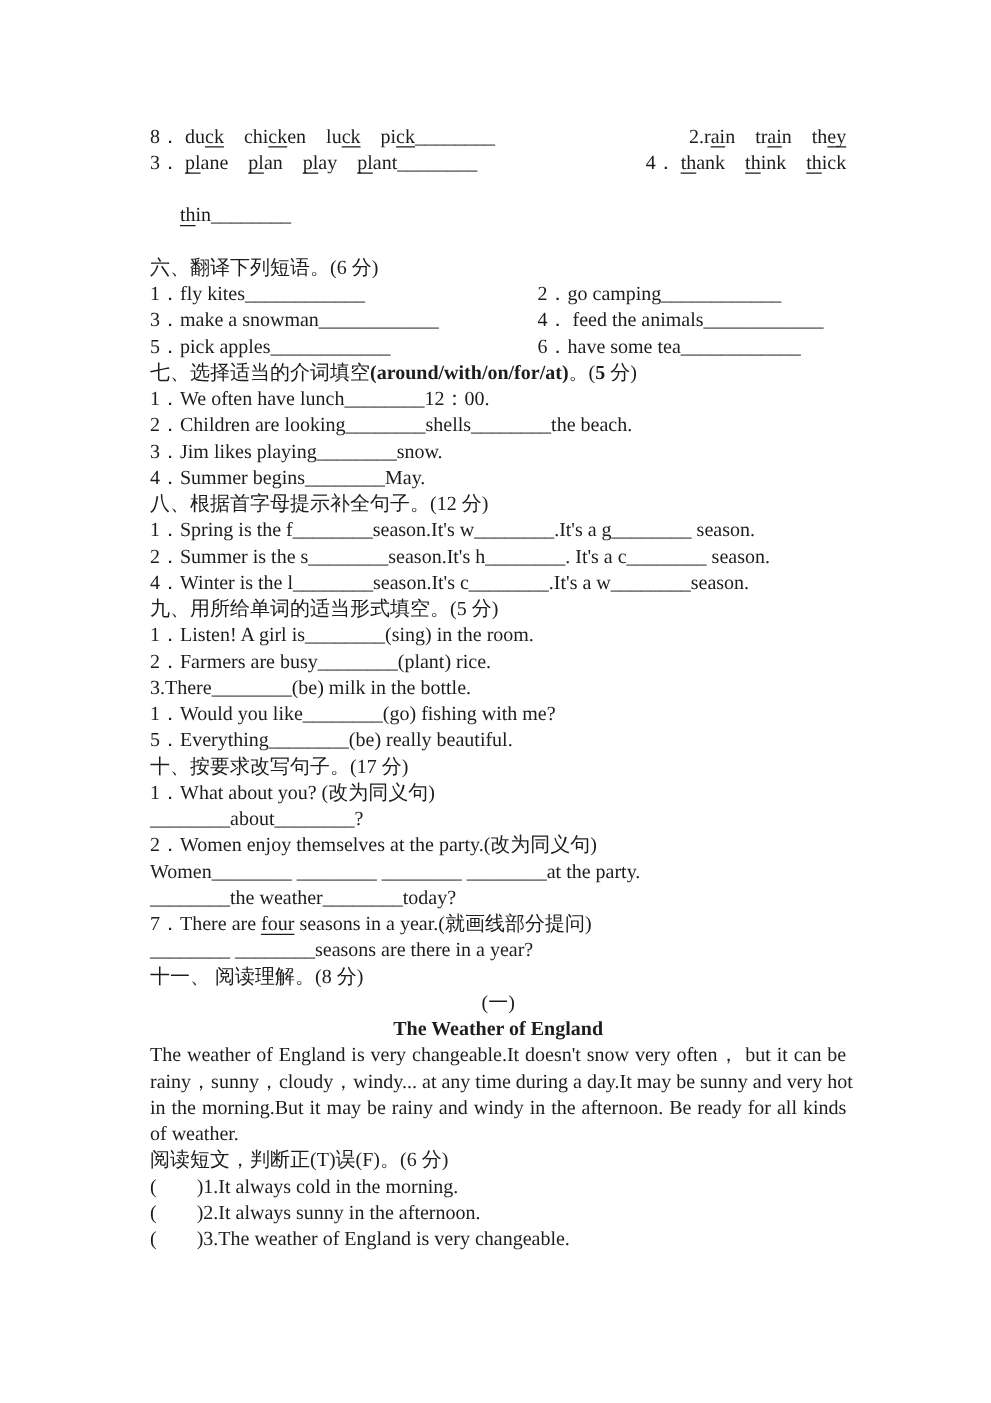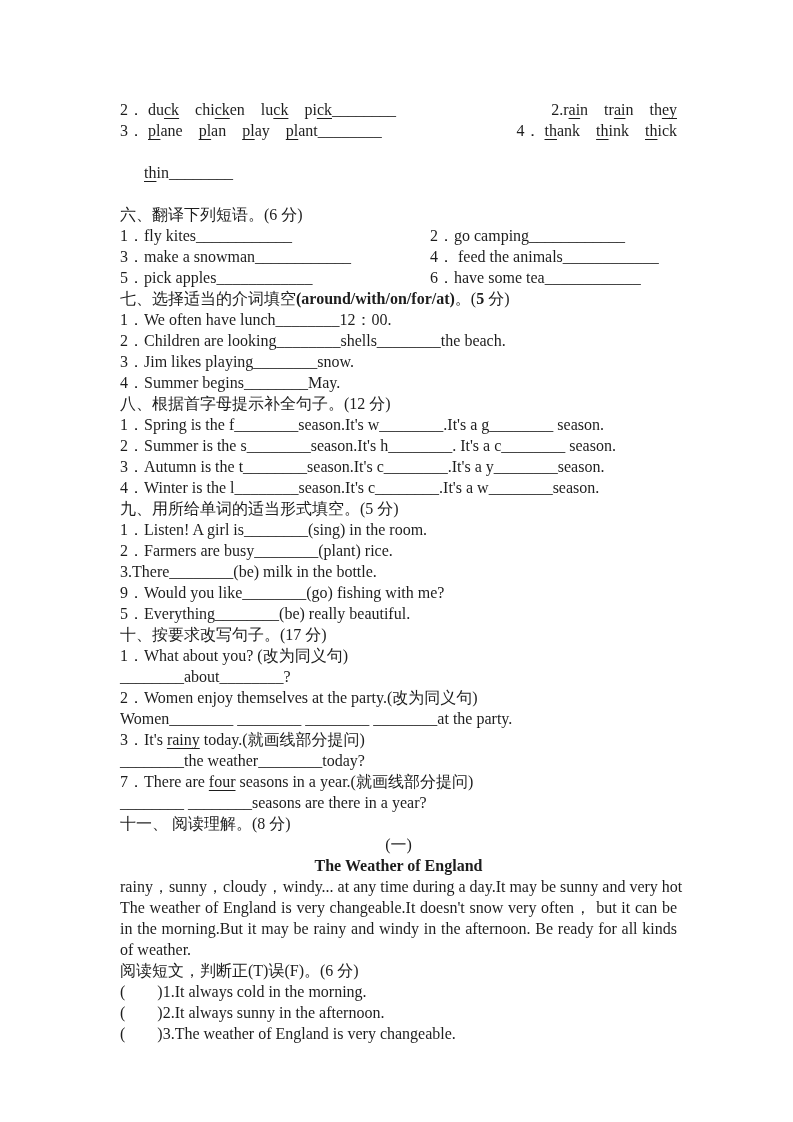--- a/index.html
+++ b/index.html
@@ -30,21 +30,21 @@
     text-align-last: justify;
   }
 </style>
 </head>
 <body>
 
 <div class="content">
 
   <section>
     <div class="line row">
-      <span><span>2． du</span><span class="ul">ck</span><span>    chi</span><span class="ul">ck</span><span>en    lu</span><span class="ul">ck</span><span>    pi</span><span class="ul">ck</span><span>________</span></span>
+      <span><span>8． du</span><span class="ul">ck</span><span>    chi</span><span class="ul">ck</span><span>en    lu</span><span class="ul">ck</span><span>    pi</span><span class="ul">ck</span><span>________</span></span>
       <span><span>2.r</span><span class="ul">ai</span><span>n    tr</span><span class="ul">ai</span><span>n    th</span><span class="ul">ey</span></span>
     </div>
     <div class="line row">
       <span><span>3． </span><span class="ul">pl</span><span>ane    </span><span class="ul">pl</span><span>an    </span><span class="ul">pl</span><span>ay    </span><span class="ul">pl</span><span>ant________</span></span>
       <span><span>4． </span><span class="ul">th</span><span>ank    </span><span class="ul">th</span><span>ink    </span><span class="ul">th</span><span>ick</span></span>
     </div>
     <div class="line">
       <span><span class="ul">th</span><span>in________</span></span>
     </div>
   </section>
@@ -66,51 +66,49 @@
     <div class="line">1．We often have lunch________12：00.</div>
     <div class="line">2．Children are looking________shells________the beach.</div>
     <div class="line">3．Jim likes playing________snow.</div>
     <div class="line">4．Summer begins________May.</div>
   </section>
 
   <section>
     <div class="line">八、根据首字母提示补全句子。(12 分)</div>
     <div class="line">1．Spring is the f________season.It's w________.It's a g________ season.</div>
     <div class="line">2．Summer is the s________season.It's h________. It's a c________ season.</div>
-    <div class="line">3．Autumn is the t________season.It's c________.It's a y________season.</div>
     <div class="line">4．Winter is the l________season.It's c________.It's a w________season.</div>
   </section>
 
   <section>
     <div class="line">九、用所给单词的适当形式填空。(5 分)</div>
     <div class="line">1．Listen! A girl is________(sing) in the room.</div>
     <div class="line">2．Farmers are busy________(plant) rice.</div>
     <div class="line">3.There________(be) milk in the bottle.</div>
-    <div class="line">9．Would you like________(go) fishing with me?</div>
+    <div class="line">1．Would you like________(go) fishing with me?</div>
     <div class="line">5．Everything________(be) really beautiful.</div>
   </section>
 
   <section>
     <div class="line">十、按要求改写句子。(17 分)</div>
     <div class="line"><span>1．What about you? (改为同义句)</span></div>
     <div class="line"><span>________about________?</span></div>
     <div class="line"><span>2．Women enjoy themselves at the party.(改为同义句)</span></div>
     <div class="line"><span>Women________ ________ ________ ________at the party.</span></div>
-    <div class="line"><span>3．It's </span><span class="ul">rainy</span><span> today.(就画线部分提问)</span></div>
     <div class="line"><span>________the weather________today?</span></div>
     <div class="line"><span>7．There are </span><span class="ul">four</span><span> seasons in a year.(就画线部分提问)</span></div>
     <div class="line"><span>________ ________seasons are there in a year?</span></div>
   </section>
 
   <section>
     <div class="line">十一、 阅读理解。(8 分)</div>
     <div class="line center">(一)</div>
     <div class="line center bold">The Weather of England</div>
+    <div class="line jline">The weather of England is very changeable.It doesn't snow very often， but it can be</div>
     <div class="line jline">rainy，sunny，cloudy，windy... at any time during a day.It may be sunny and very hot</div>
-    <div class="line jline">The weather of England is very changeable.It doesn't snow very often， but it can be</div>
     <div class="line jline">in the morning.But it may be rainy and windy in the afternoon. Be ready for all kinds</div>
     <div class="line">of weather.</div>
     <div class="line">阅读短文，判断正(T)误(F)。(6 分)</div>
     <div class="line">(        )1.It always cold in the morning.</div>
     <div class="line">(        )2.It always sunny in the afternoon.</div>
     <div class="line">(        )3.The weather of England is very changeable.</div>
   </section>
 
 </div>
 

